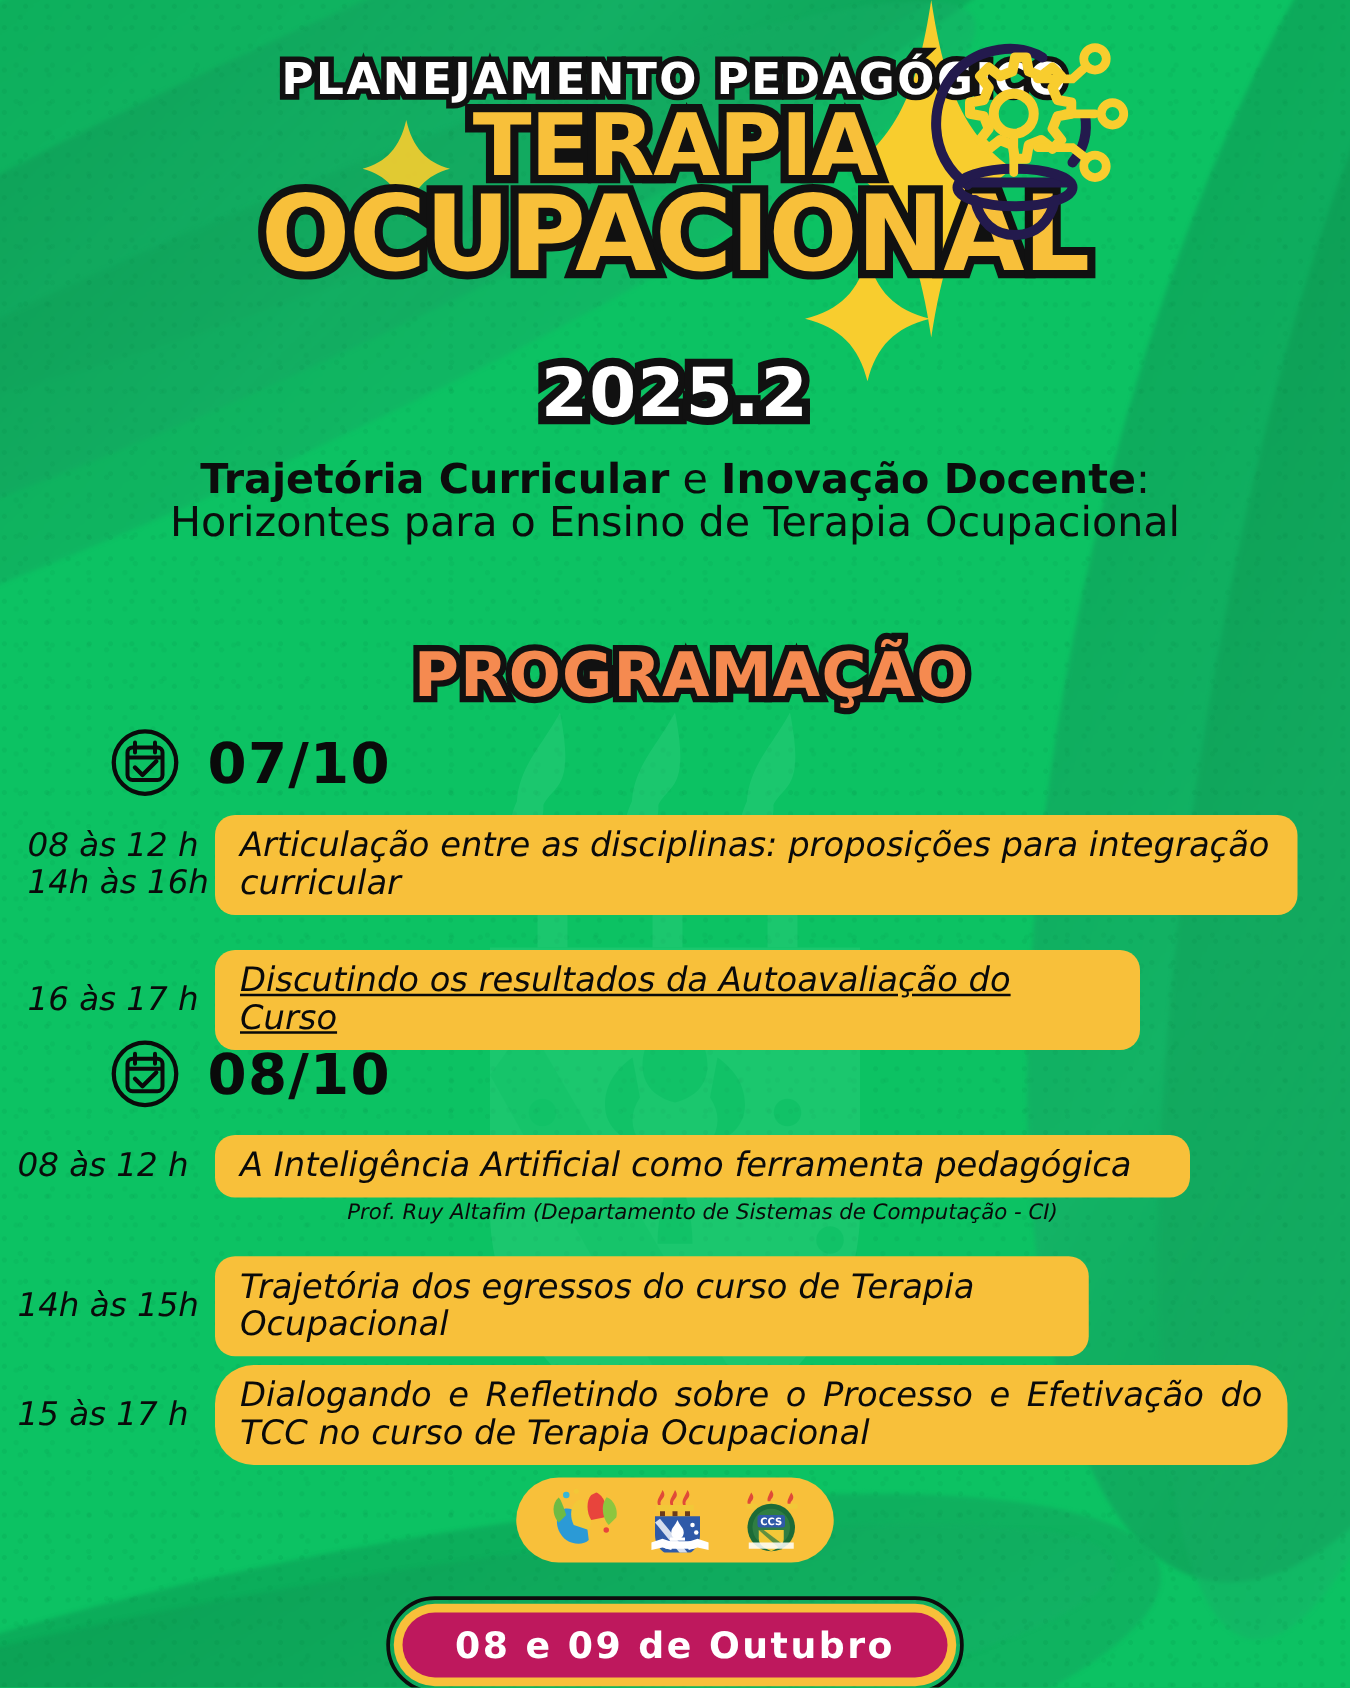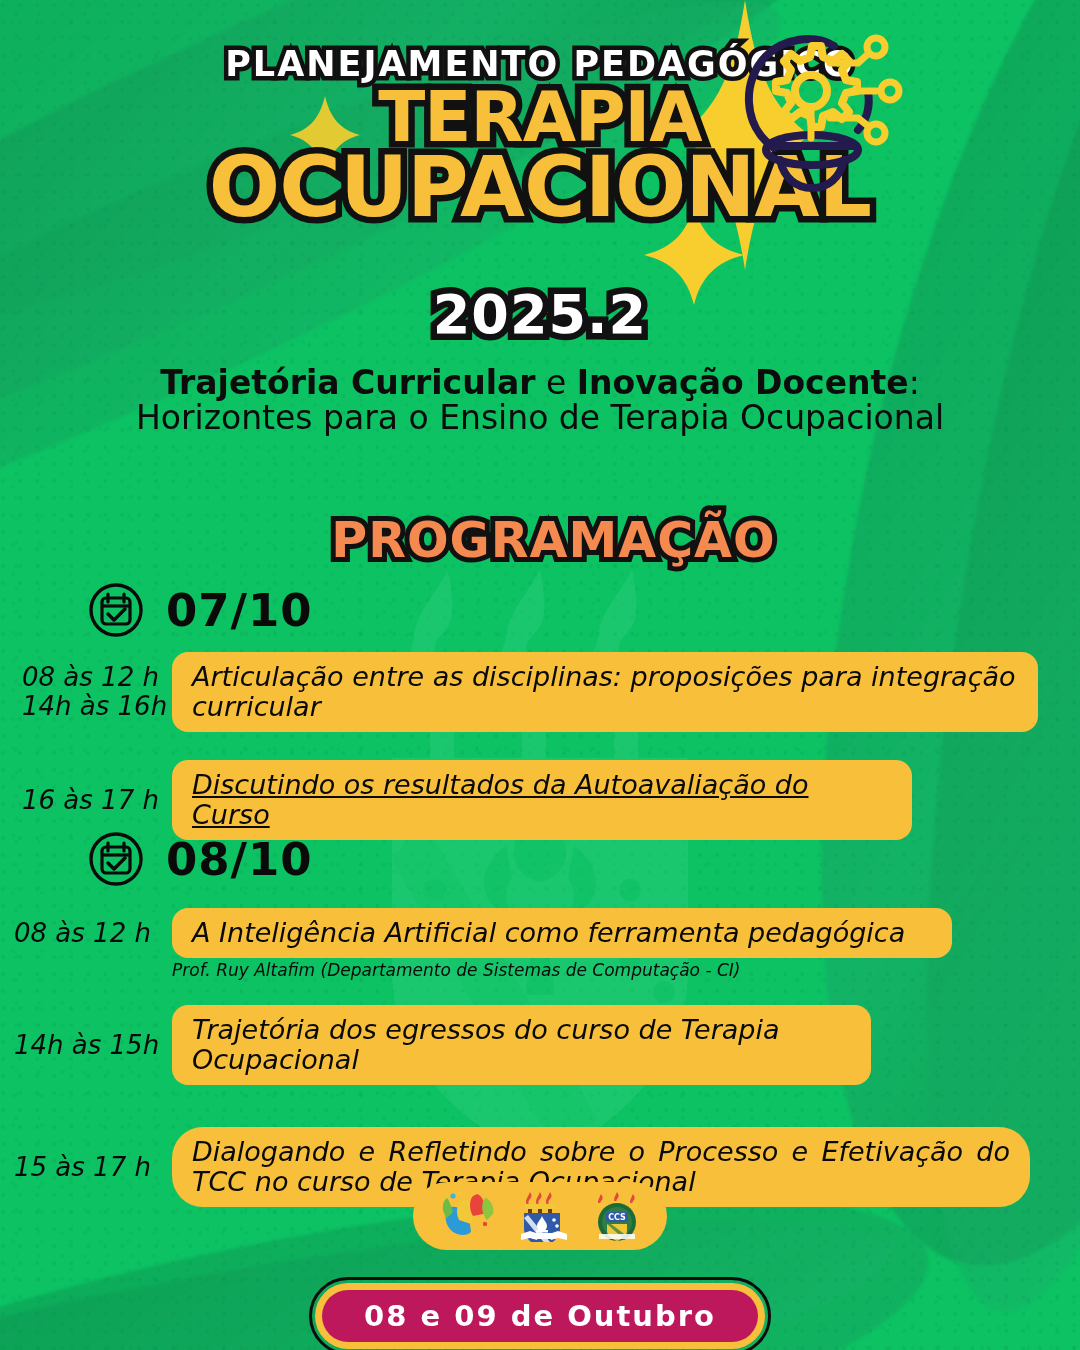--- a/index.html
+++ b/index.html
@@ -217,32 +217,33 @@
   .r2 .pill { width:740px;text-decoration:underline; }
 
   .r3 { left:14px; top:908px; }
   .r3 .time { width:158px; }
   .r3 .pill { width:780px; }
 
   .speaker {
     position:absolute;
     left:172px; top:960px;
     width:780px;
+    text-align:center;
     font-family:"DejaVu Sans", sans-serif;
     font-style:italic;
     font-size:17px;
     color:#0a0a0a;
     z-index:5;
   }
 
   .r4 { left:14px; top:1005px; }
   .r4 .time { width:158px; }
   .r4 .pill { width:699px; }
 
-  .r5 { left:14px; top:1127px; }
+  .r5 { left:14px; top:1092px; }
   .r5 .time { width:158px; }
   .r5 .pill { width:858px;border-radius:31px; }
 
   
   .logo-bar {
     position:absolute;
     left:50%; top:1182px;
     transform:translateX(-50%);
     background:#f8c03a;
     border-radius:34px;

